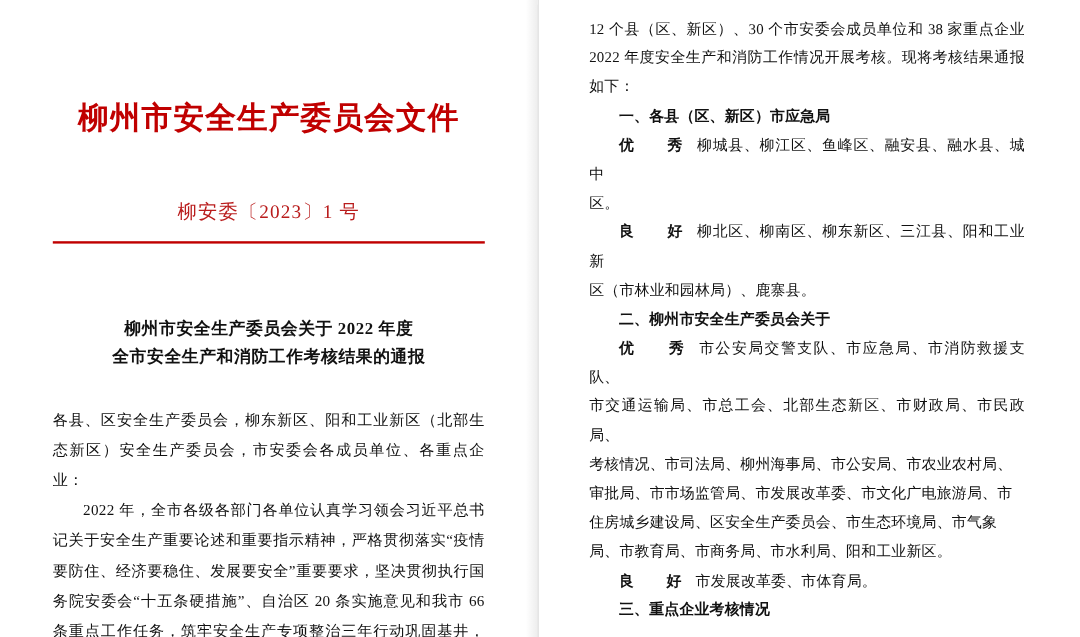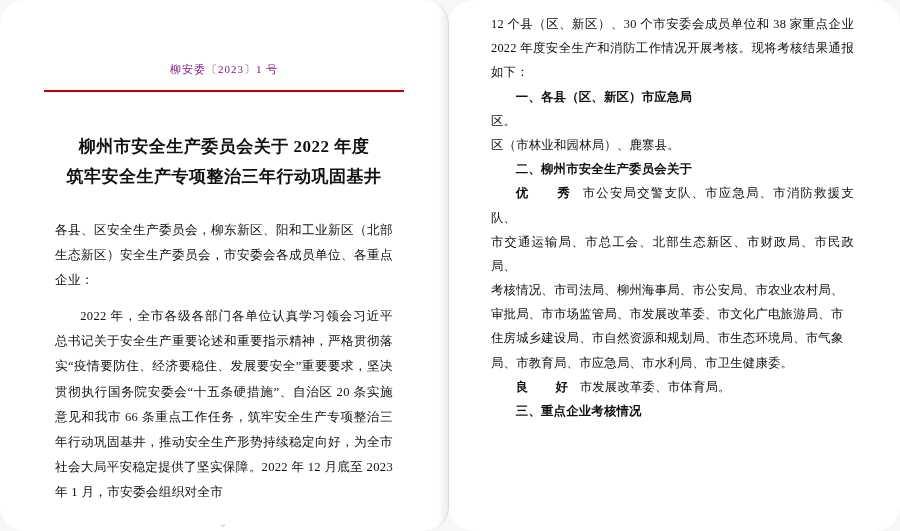--- a/index.html
+++ b/index.html
@@ -21,21 +21,20 @@
     background: #f7f7f7;
     display: flex;
   }
   
   .doc-page {
     position: relative;
     background: #ffffff;
     height: 531px;
     box-sizing: border-box;
     overflow: hidden;
-    border-radius: 25px;
   }
   .page-left {
     width: 449px;
     padding: 26px 44px 0 44px;
     border-right: 1px solid #d8d8d8;
   }
   .page-right {
     width: 451px;
     padding: 12px 46px 0 42px;
   }
@@ -45,49 +44,49 @@
     text-align: center;
     color: #c00000;
     font-family: "Liberation Serif", serif;
     font-weight: bold;
     font-size: 25.5px;
     letter-spacing: 1px;
     line-height: 1.2;
     white-space: nowrap;
   }
   .doc-number {
-    margin-top: 36px;
+    margin-top: 52px;
     text-align: center;
-    font-size: 11px;
+    font-size: 16px;
     letter-spacing: 1px;
-    color: #701a75;
+    color: #b91c1c;
   }
   .red-rule {
     margin-top: 13px;
     height: 2px;
     background: #c00000;
     width: 100%;
   }
   .doc-title {
-    margin-top: 40px;
+    margin-top: 60px;
     text-align: center;
     font-weight: bold;
-    font-size: 17px;
+    font-size: 14px;
     line-height: 1.75;
     letter-spacing: 0.5px;
   }
   .body-block {
     margin-top: 26px;
     font-size: 12.6px;
     line-height: 2.0;
     text-align: justify;
     letter-spacing: 0.3px;
   }
   .body-block p {
-    margin: 11px;
+    margin: 0;
   }
   .indent2 { text-indent: 2em; }
   
   .r-body {
     font-size: 12.4px;
     line-height: 1.95;
     text-align: justify;
     letter-spacing: 0.2px;
   }
   .r-body p { margin: 0; }
@@ -131,58 +130,65 @@
   }
 </style>
 </head>
 <body>
 
 <div id="page">
 
   <div class="doc-page page-left">
     <div class="top-strip"></div>
 
+    <div class="doc-org-title">柳州市安全生产委员会文件</div>
 
     <div class="doc-number">柳安委〔2023〕1 号</div>
 
     <div class="red-rule"></div>
 
     <div class="doc-title">
       <div>柳州市安全生产委员会关于 2022 年度</div>
-      <div>筑牢安全生产专项整治三年行动巩固基井</div>
+      <div>全市安全生产和消防工作考核结果的通报</div>
     </div>
 
     <div class="body-block">
       <p>各县、区安全生产委员会，柳东新区、阳和工业新区（北部生态新区）安全生产委员会，市安委会各成员单位、各重点企业：</p>
       <p class="indent2">2022 年，全市各级各部门各单位认真学习领会习近平总书记关于安全生产重要论述和重要指示精神，严格贯彻落实“疫情要防住、经济要稳住、发展要安全”重要要求，坚决贯彻执行国务院安委会“十五条硬措施”、自治区 20 条实施意见和我市 66 条重点工作任务，筑牢安全生产专项整治三年行动巩固基井，推动安全生产形势持续稳定向好，为全市社会大局平安稳定提供了坚实保障。2022 年 12 月底至 2023 年 1 月，市安委会组织对全市</p>
     </div>
 
     <div class="page-bottom-marks">⌄</div>
     <div class="edge-shadow-left"></div>
   </div>
 
   <div class="doc-page page-right">
     <div class="r-body">
 
       <p>12 个县（区、新区）、30 个市安委会成员单位和 38 家重点企业 2022 年度安全生产和消防工作情况开展考核。现将考核结果通报如下：</p>
 
       <p class="r-section">一、各县（区、新区）市应急局</p>
+      <p class="r-grade">
+        <span class="g-label">优　秀</span><span>柳城县、柳江区、鱼峰区、融安县、融水县、城中</span>
+      </p>
       <p class="r-cont">区。</p>
 
+      <p class="r-grade">
+        <span class="g-label">良　好</span><span>柳北区、柳南区、柳东新区、三江县、阳和工业新</span>
+      </p>
       <p class="r-cont">区（市林业和园林局）、鹿寨县。</p>
 
       <p class="r-section">二、柳州市安全生产委员会关于</p>
       <p class="r-grade">
         <span class="g-label">优　秀</span><span>市公安局交警支队、市应急局、市消防救援支队、</span>
       </p>
       <p class="r-cont">市交通运输局、市总工会、北部生态新区、市财政局、市民政局、</p>
       <p class="r-cont">考核情况、市司法局、柳州海事局、市公安局、市农业农村局、</p>
       <p class="r-cont">审批局、市市场监管局、市发展改革委、市文化广电旅游局、市</p>
-      <p class="r-cont">住房城乡建设局、市自然资源和规划局、市生态环境局、市气象</p>
-      <p class="r-cont">局、市教育局、市应急局、市水利局、市卫生健康委。</p>
+      <p class="r-cont">住房城乡建设局、区安全生产委员会、市生态环境局、市气象</p>
+      <p class="r-cont">局、市教育局、市商务局、市水利局、阳和工业新区。</p>
       <p class="r-cont"></p>
 
       <p class="r-grade">
         <span class="g-label">良　好</span><span>市发展改革委、市体育局。</span>
       </p>
 
       <p class="r-section">三、重点企业考核情况</p>
 
     </div>
   </div>

